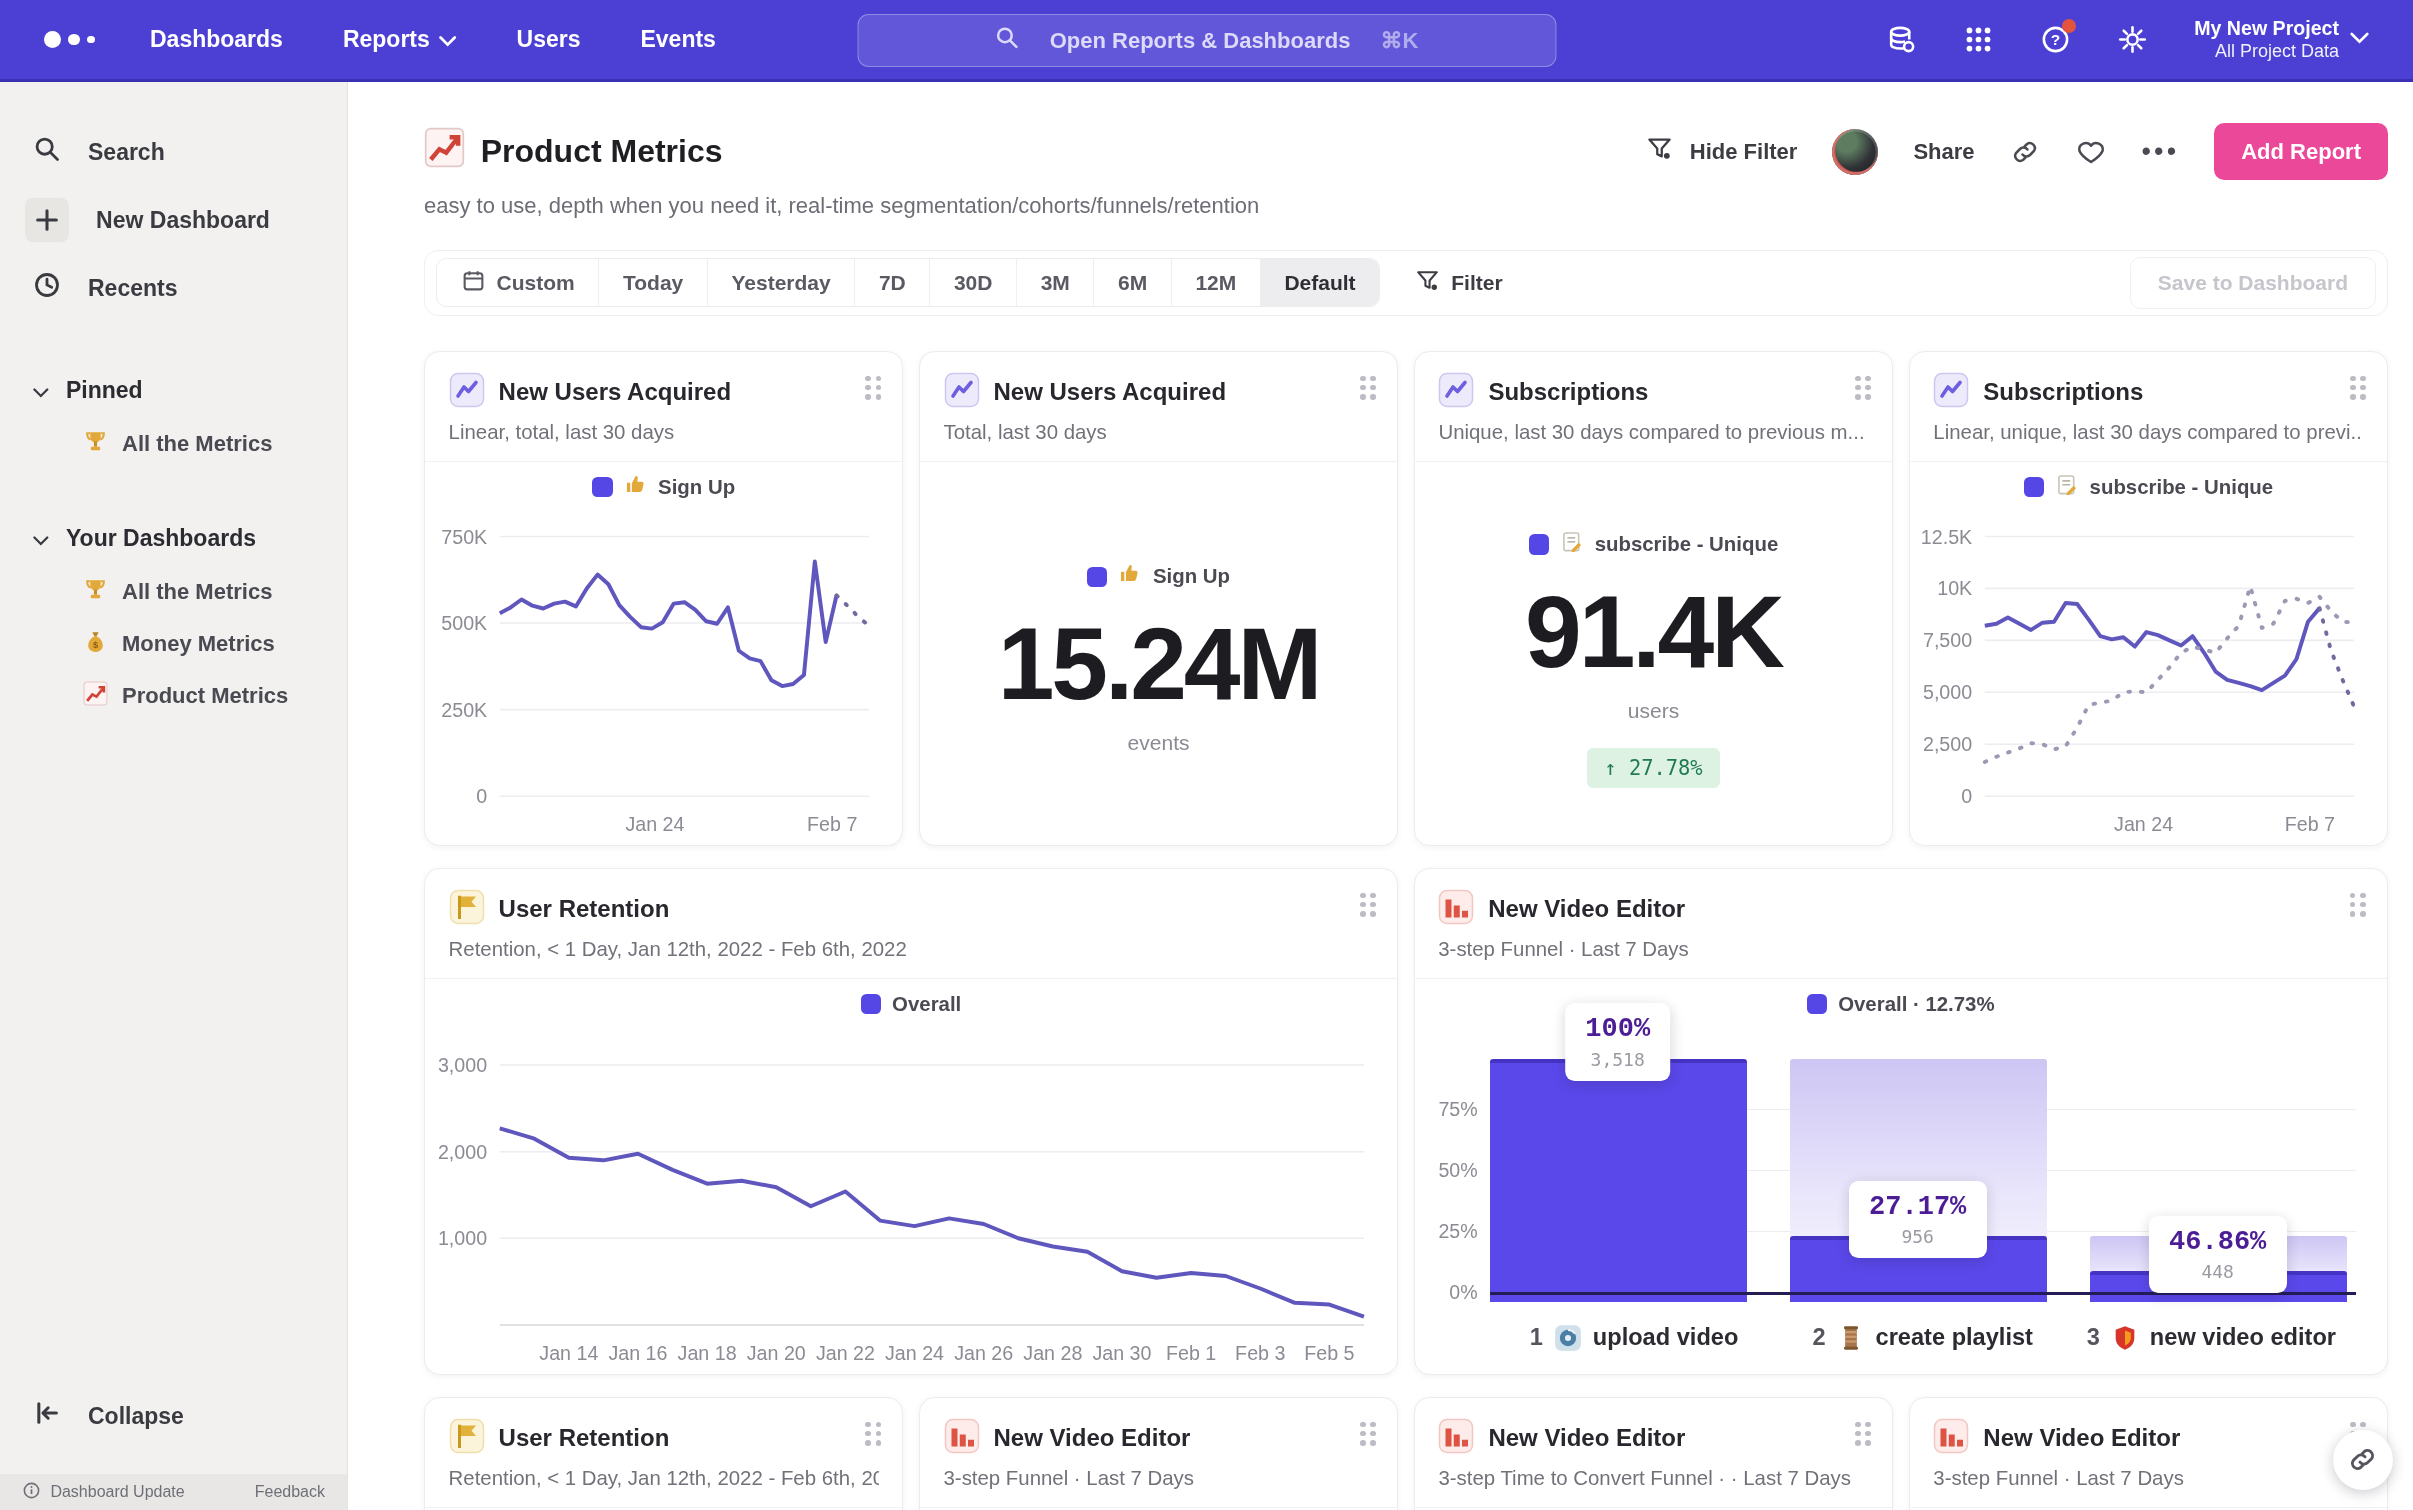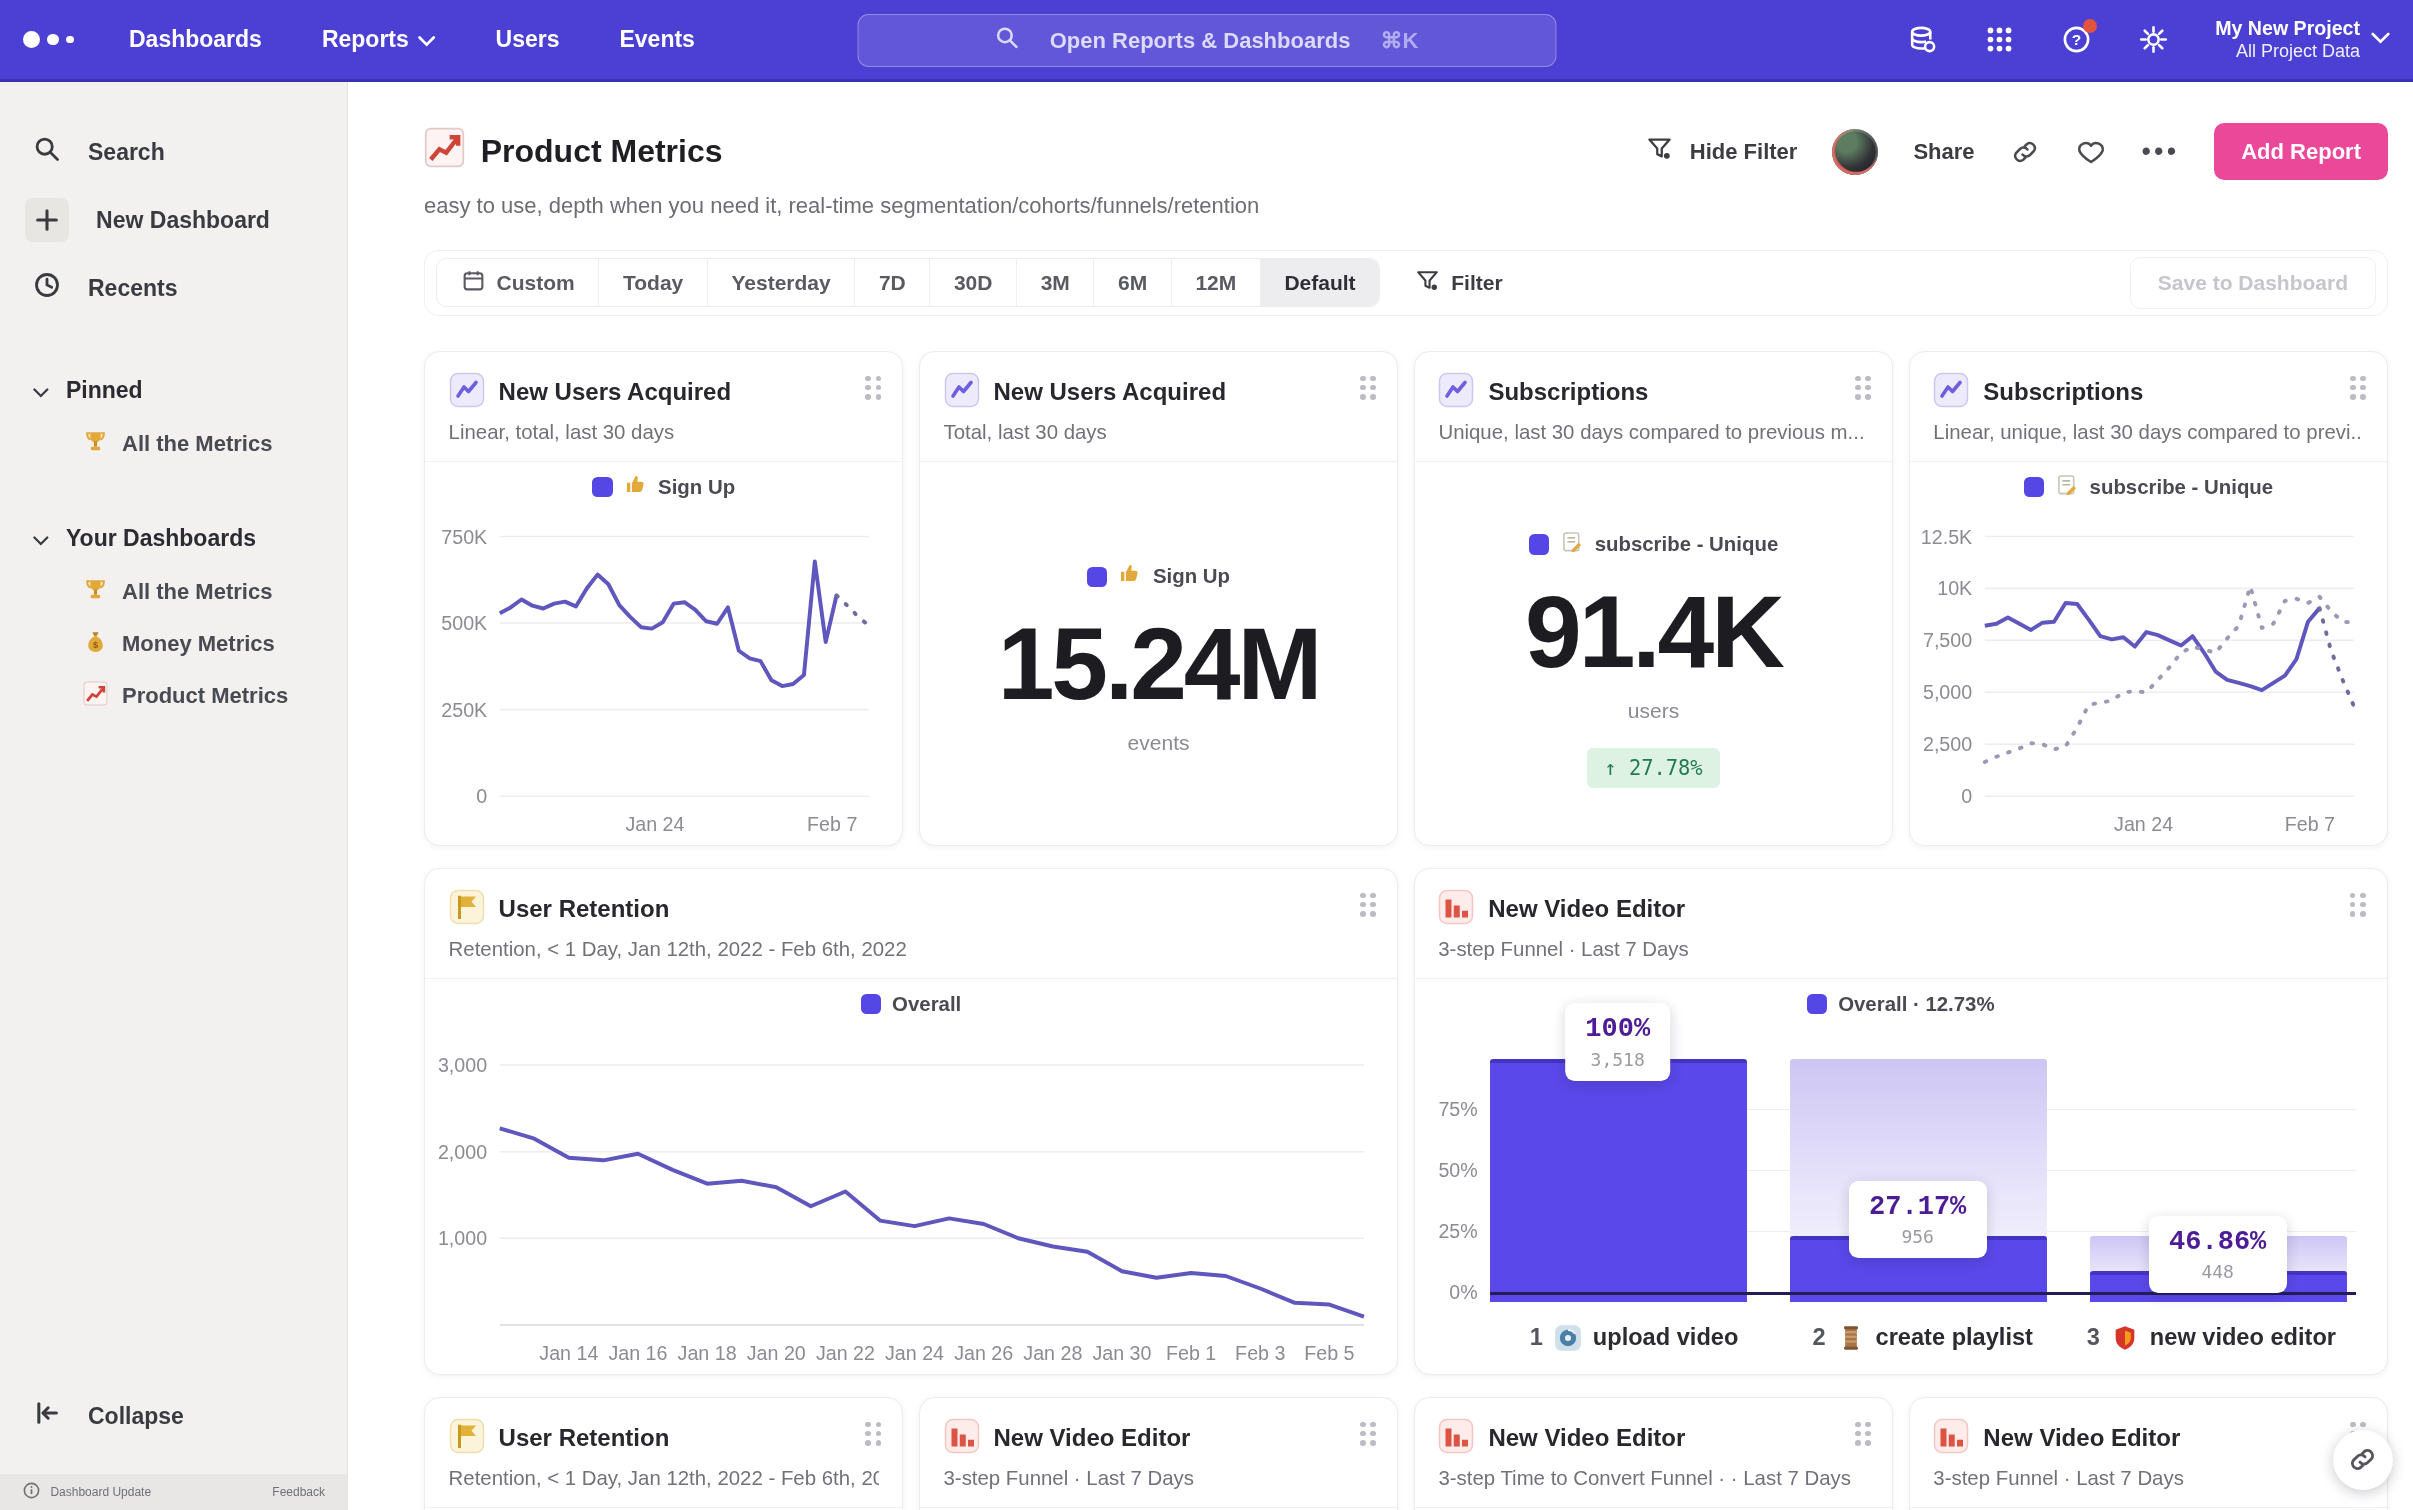--- a/index.html
+++ b/index.html
@@ -2,21 +2,21 @@
 <html style="font-size:12.6px"><head>
 <meta charset="utf-8">
 <style>
   * { margin:0; padding:0; box-sizing:border-box; }
   html,body { width:2413px; height:1510px; overflow:hidden; background:#fff;
     font-family:"Liberation Sans", sans-serif; color:#212126; }
   .mono { font-family:"DejaVu Sans Mono", monospace; }
 
   
   .topnav { position:absolute; left:0; top:0; width:2413px; height:82px; background:#4b3fd4;
-    border-bottom:3.1px solid #3a31b2; display:flex; align-items:center; padding:0 23px; z-index:30; }
+    border-bottom:3.1px solid #3a31b2; display:flex; align-items:center; padding:0 44px; z-index:30; }
   .logo { display:flex; align-items:center; gap:7px; margin-right:55px; }
   .logo i { background:#fff; border-radius:50%; display:block; }
   .logo i:nth-child(1){ width:17.3px; height:17.3px; }
   .logo i:nth-child(2){ width:11.8px; height:11.8px; }
   .logo i:nth-child(3){ width:7.9px; height:7.9px; }
   .navitem { color:#fff; font-size:23px; font-weight:700; margin-right:60px; display:flex; align-items:center; gap:9.4px; cursor:pointer; }
   .searchbar { position:absolute; left:50%; top:14px; transform:translateX(-50%); width:699px; height:53px;
     background:rgba(255,255,255,.13); border:1.6px solid rgba(255,255,255,.30); border-radius:11px;
     display:flex; align-items:center; justify-content:center; gap:30px; color:#dcdaf8; font-size:22px; font-weight:600; }
   .searchbar .kbd { opacity:.65; font-weight:600; }
@@ -34,21 +34,21 @@
     border-right:1.6px solid #e4e3e1; display:flex; flex-direction:column; padding-top:36px; z-index:20; }
   .srow { display:flex; align-items:center; gap:27px; padding:0 0 0 33px; height:68px; font-size:23px; font-weight:700; color:#3a3a41; cursor:pointer; }
   .srow svg { width:28px; height:28px; flex:none; }
   .plusbox { width:44px; height:44px; background:#e7e6e3; border-radius:7.9px; display:flex; align-items:center; justify-content:center; margin-left:-7.9px; }
   .section { display:flex; align-items:center; gap:17.3px; padding-left:33px; height:55px; margin-top:41px;
     font-size:23px; font-weight:700; color:#2b2b31; cursor:pointer; }
   .subitem { display:flex; align-items:center; gap:14px; padding-left:83px; height:52px; font-size:22px; font-weight:600; color:#4a4a52; cursor:pointer; }
   .subitem svg { width:25px; height:25px; flex:none; }
   .collapse { margin-top:auto; margin-bottom:23.6px; }
   .side-footer { height:36px; background:#e8e7e5; display:flex; align-items:center; justify-content:space-between;
-    padding:0 22px; font-size:12px; color:#6f6f78; }
+    padding:0 22px; font-size:16px; color:#6f6f78; }
   .side-footer .fleft { display:flex; align-items:center; gap:9.4px; }
 
   
   .main { position:absolute; left:348px; top:82px; right:0; bottom:0; background:#fff; padding:41px 25px 0 76px; overflow:hidden; }
   .hd-row { display:flex; align-items:center; }
   .hd-title { display:flex; align-items:center; gap:15.7px; font-size:32px; font-weight:700; color:#1e1e23; }
   .hd-title svg { width:41px; height:41px; }
   .hd-right { margin-left:auto; display:flex; align-items:center; gap:35px; }
   .hidefilter { display:flex; align-items:center; gap:17px; font-size:22px; font-weight:700; color:#3c3c43; cursor:pointer; }
   .avatar { width:46px; height:46px; border-radius:50%; cursor:pointer;

